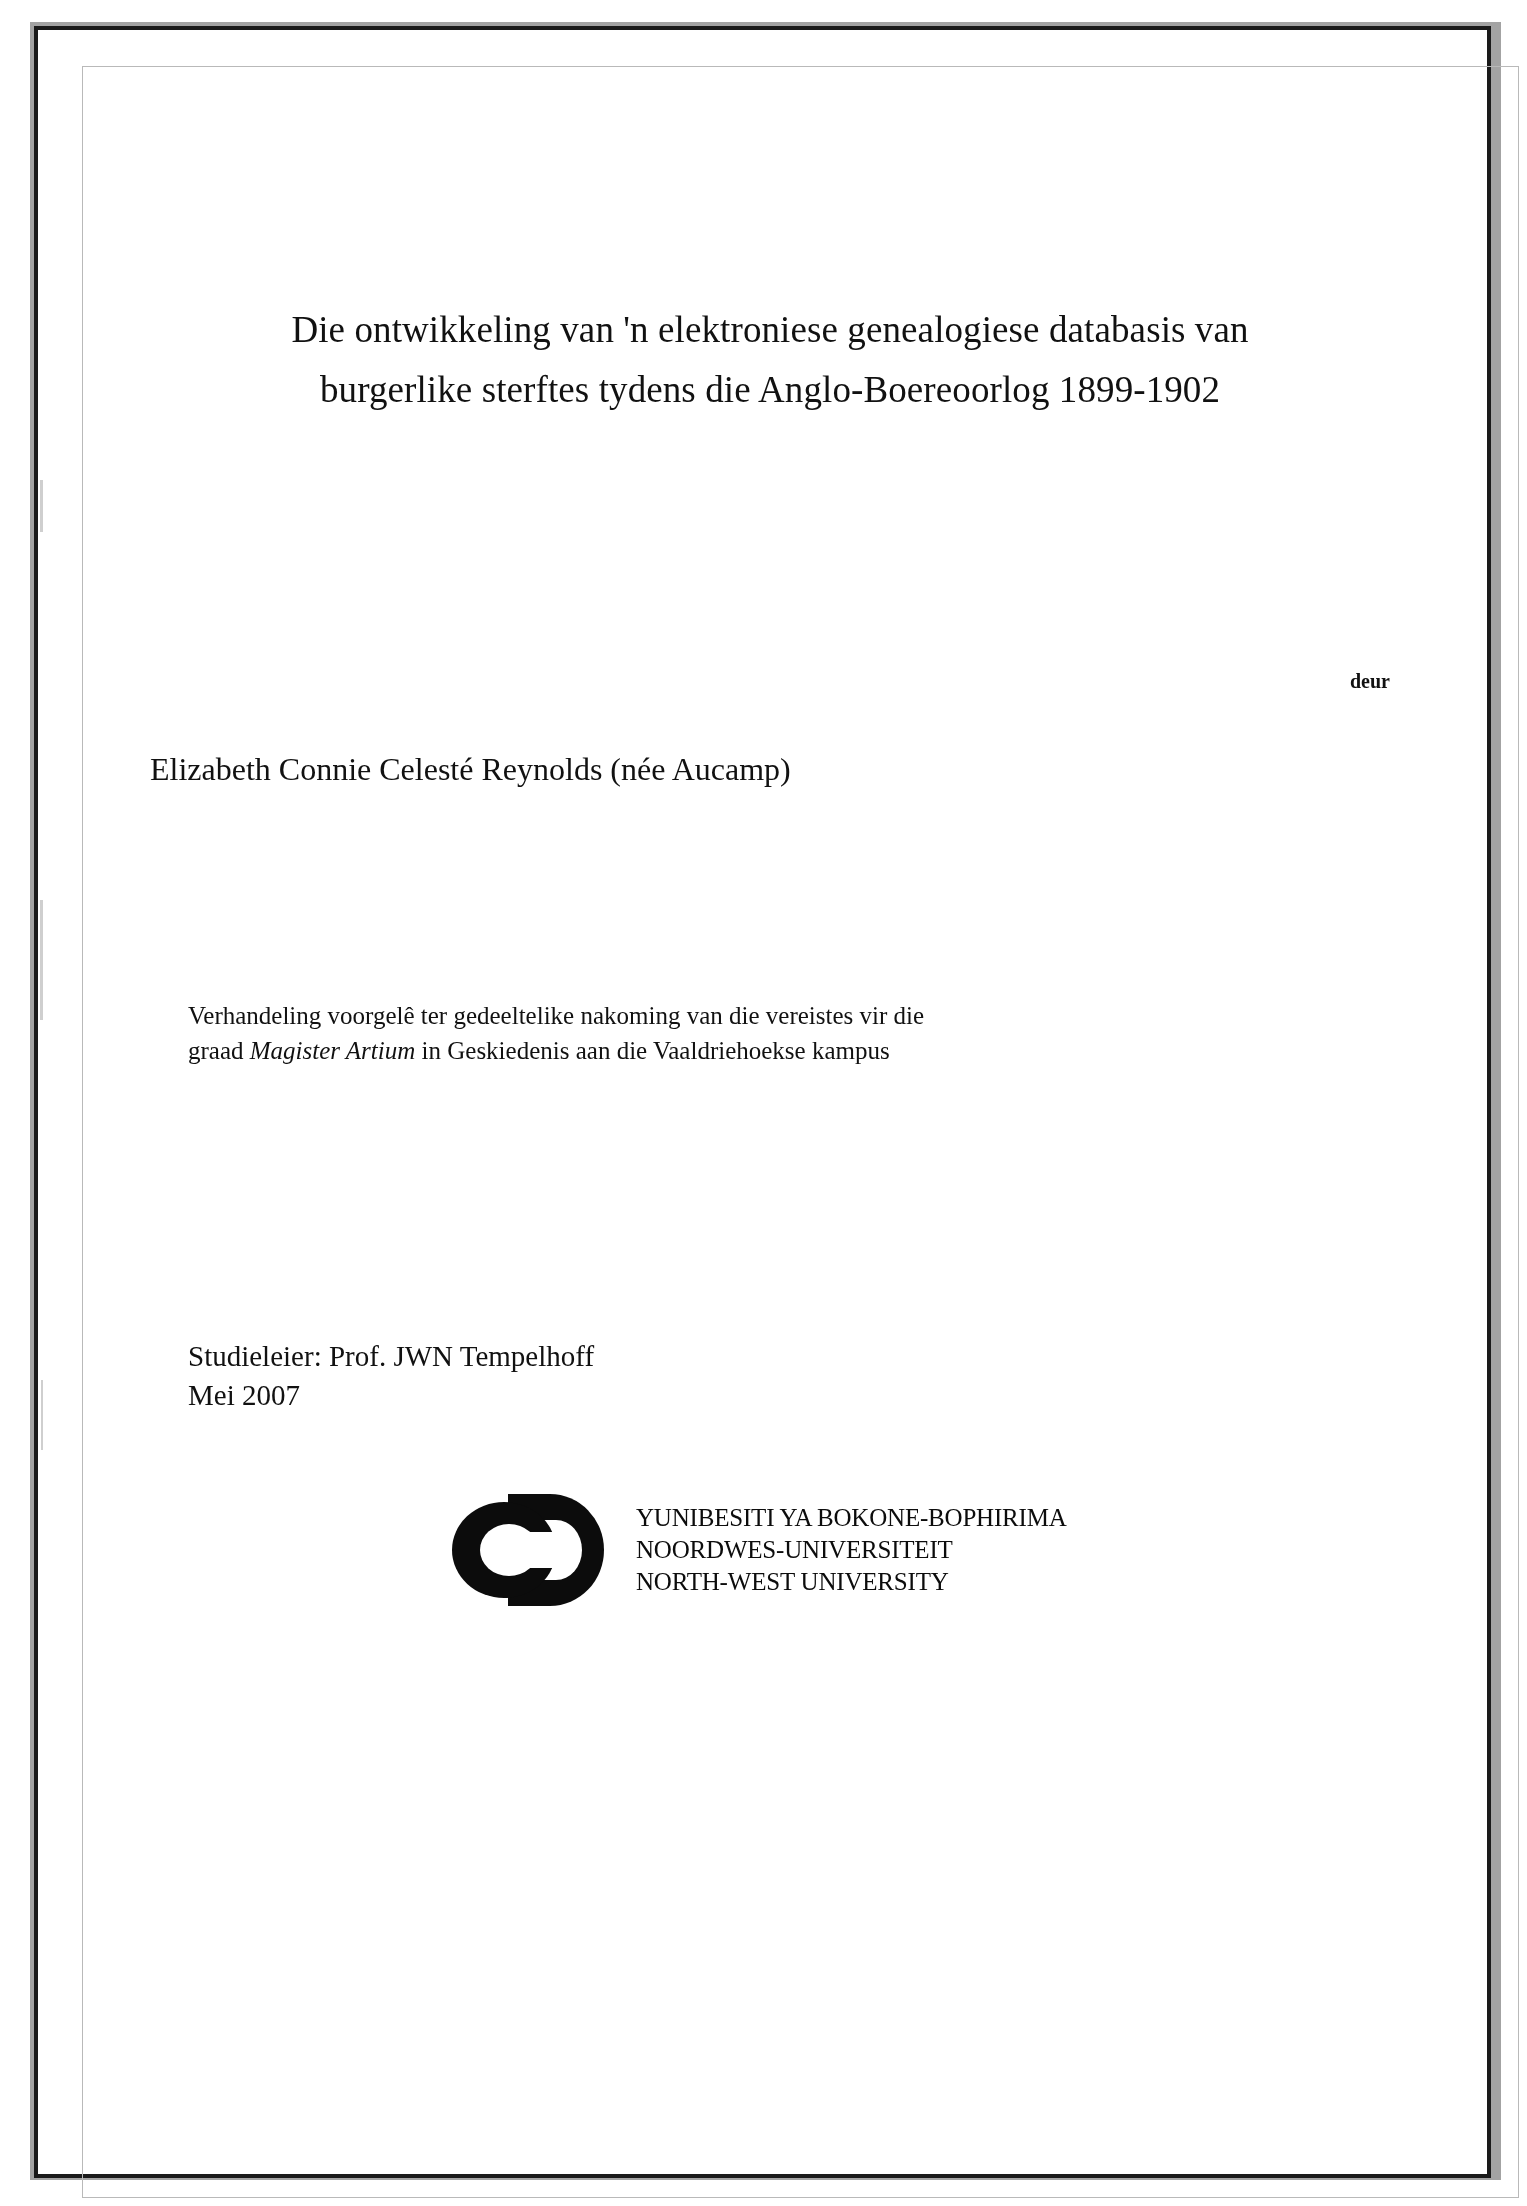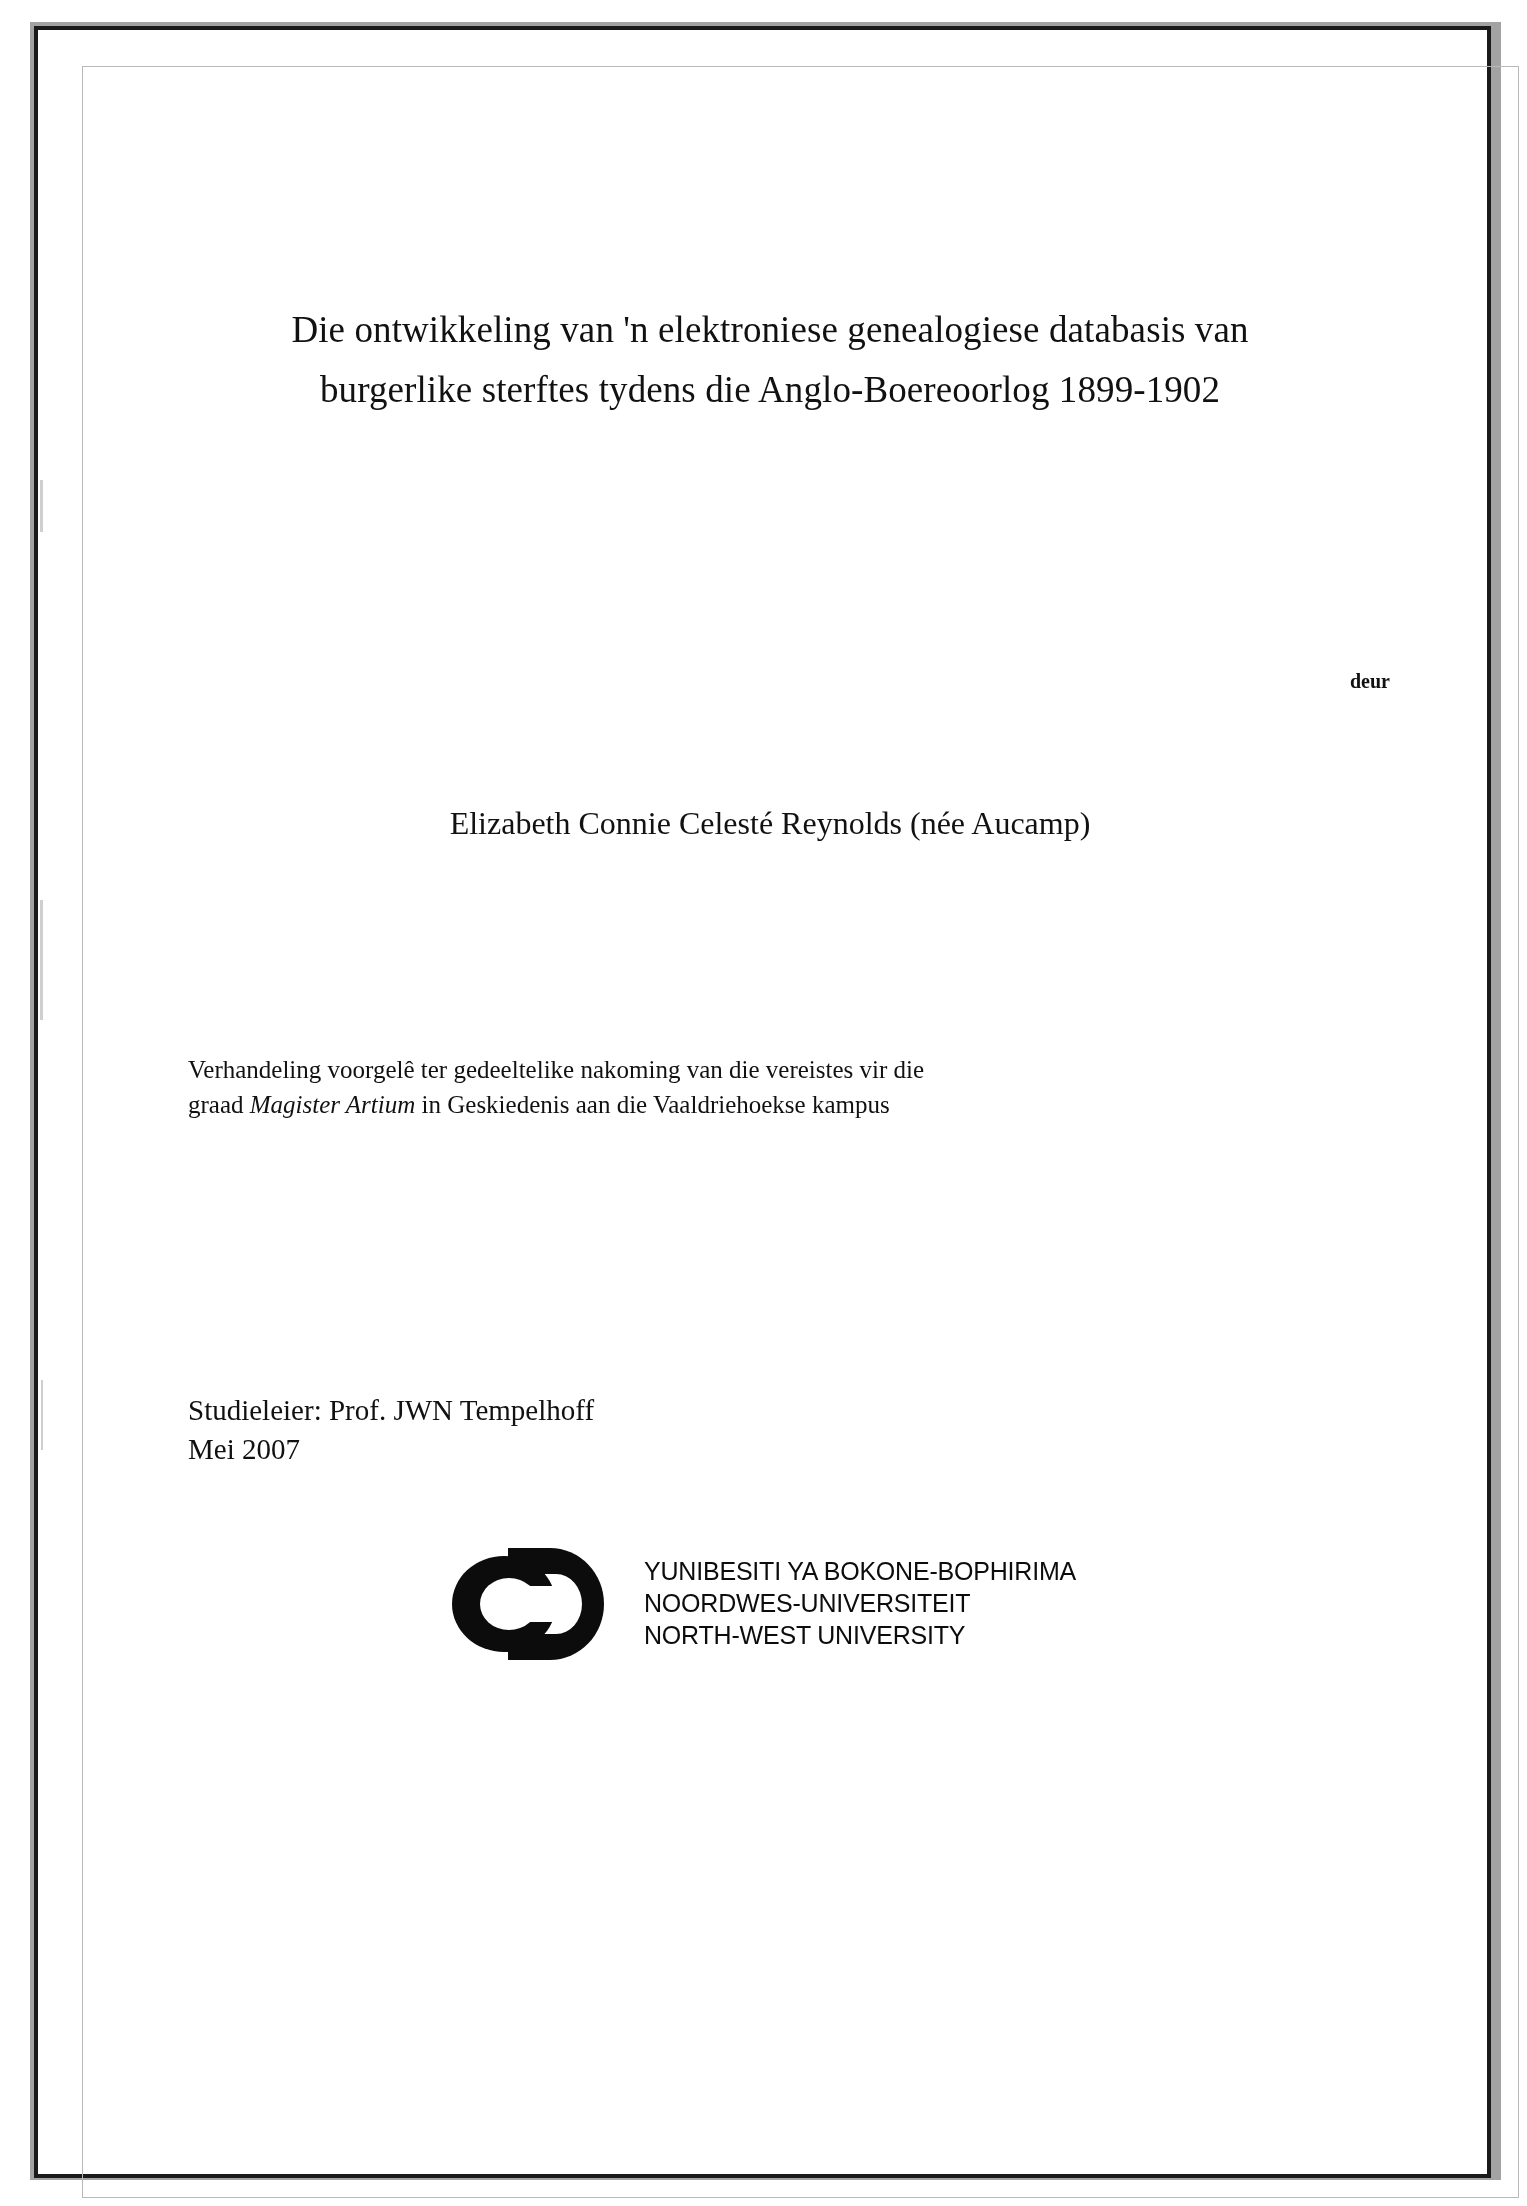--- a/index.html
+++ b/index.html
@@ -80,22 +80,21 @@
   }
 
   .deur {
     margin-top: 250px;
     text-align: right;
     font-size: 20px;
     font-weight: bold;
   }
 
   .author {
-    margin-top: 112px;
-    text-align: center;
+    margin-top: 58px;
     font-size: 32px;
   }
 
   .statement {
     margin-top: 210px;
     margin-left: 38px;
     width: 1125px;
     font-size: 25px;
     line-height: 1.42;
   }
@@ -181,22 +180,22 @@
   .logo-stem {
     position: absolute;
     left: 58px;
     top: 0px;
     width: 26px;
     height: 112px;
     background: #0c0c0c;
   }
 
   .logo-text {
-    margin-left: 22px;
-    font-family: Liberation Sans, sans-serif;
+    margin-left: 14px;
+    font-family: Liberation Serif, serif;
     font-size: 25px;
     line-height: 1.27;
     letter-spacing: -0.2px;
     color: #0c0c0c;
   }
   .logo-text span { display: block; white-space: nowrap; }
 
   
   .speck { position: absolute; background: #cfcfcf; }
 </style>

